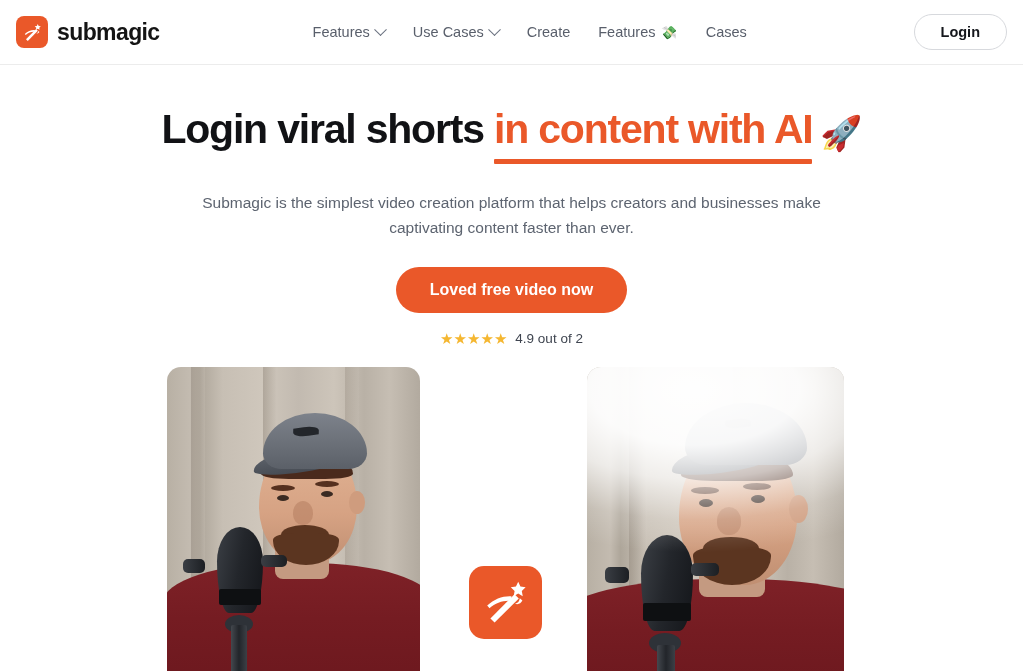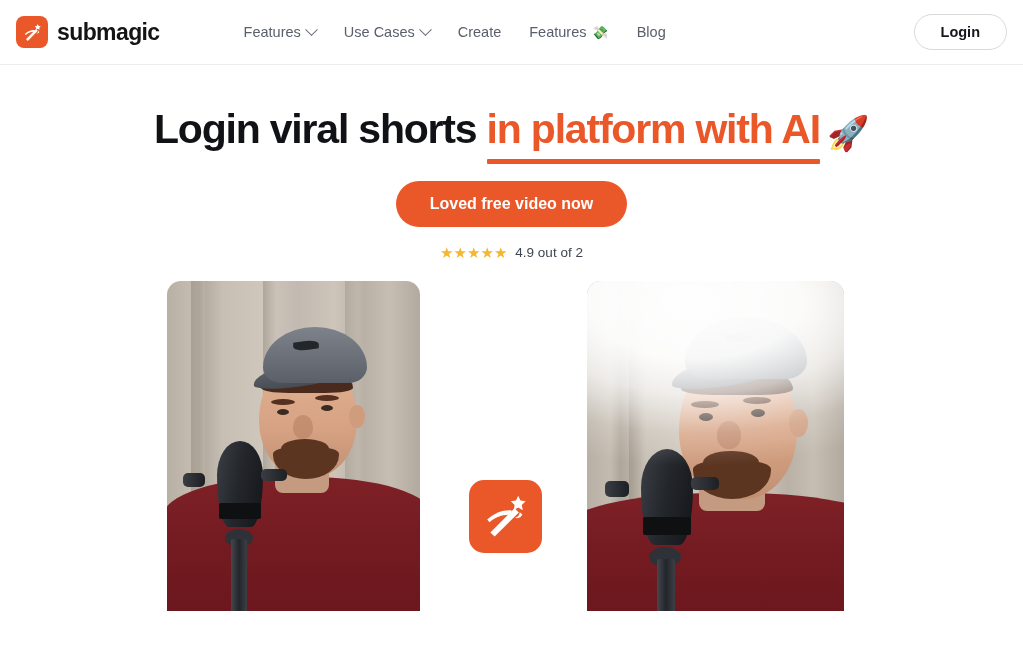--- a/index.html
+++ b/index.html
@@ -19,20 +19,21 @@
 
   
   .header {
     height: 65px;
     border-bottom: 1px solid #ececec;
     display: flex;
     align-items: center;
     padding: 0 16px 0 16px;
     background: #fff;
     position: relative;
+    gap: 36px;
   }
 
   .brand {
     display: flex;
     align-items: center;
     gap: 9px;
     cursor: pointer;
   }
 
   .logo-mark {
@@ -52,21 +53,21 @@
     font-size: 23px;
     font-weight: bold;
     letter-spacing: -0.6px;
     color: #141414;
   }
 
   .nav {
     display: flex;
     align-items: center;
     gap: 28px;
-    margin-left: 84px;
+    margin-left: 117px;
   }
 
   .nav-item {
     display: flex;
     align-items: center;
     gap: 6px;
     font-size: 14.5px;
     color: #595f6b;
     cursor: pointer;
     white-space: nowrap;
@@ -417,33 +418,34 @@
       <span class="chev"></span>
     </div>
     <div class="nav-item">
       <span>Create</span>
     </div>
     <div class="nav-item">
       <span>Features</span>
       <span class="nav-emoji">💸</span>
     </div>
     <div class="nav-item">
-      <span>Blog</span>
+      <span>Cases</span>
     </div>
   </nav>
 
   <div class="header-actions">
     <button class="btn-login">Login</button>
   </div>
 </div>
 
 <div class="hero">
 
-  <h1 class="headline"><span>Login viral shorts </span><span class="accent"><span>in platform with AI</span><span class="underline"></span></span><span class="rocket">🚀</span></h1>
-
+  <h1 class="headline"><span>Login viral shorts </span><span class="accent"><span>in content with AI</span><span class="underline"></span></span><span class="rocket">🚀</span></h1>
+
+  <p class="subtitle">Submagic is the simplest video creation platform that helps creators and businesses make captivating content faster than ever.</p>
 
   <div class="cta-wrap">
     <button class="btn-cta">Loved free video now</button>
   </div>
 
   <div class="rating-row">
     <span class="stars">★★★★★</span>
     <span class="rating-text">4.9 out of 2</span>
   </div>
 </div>

